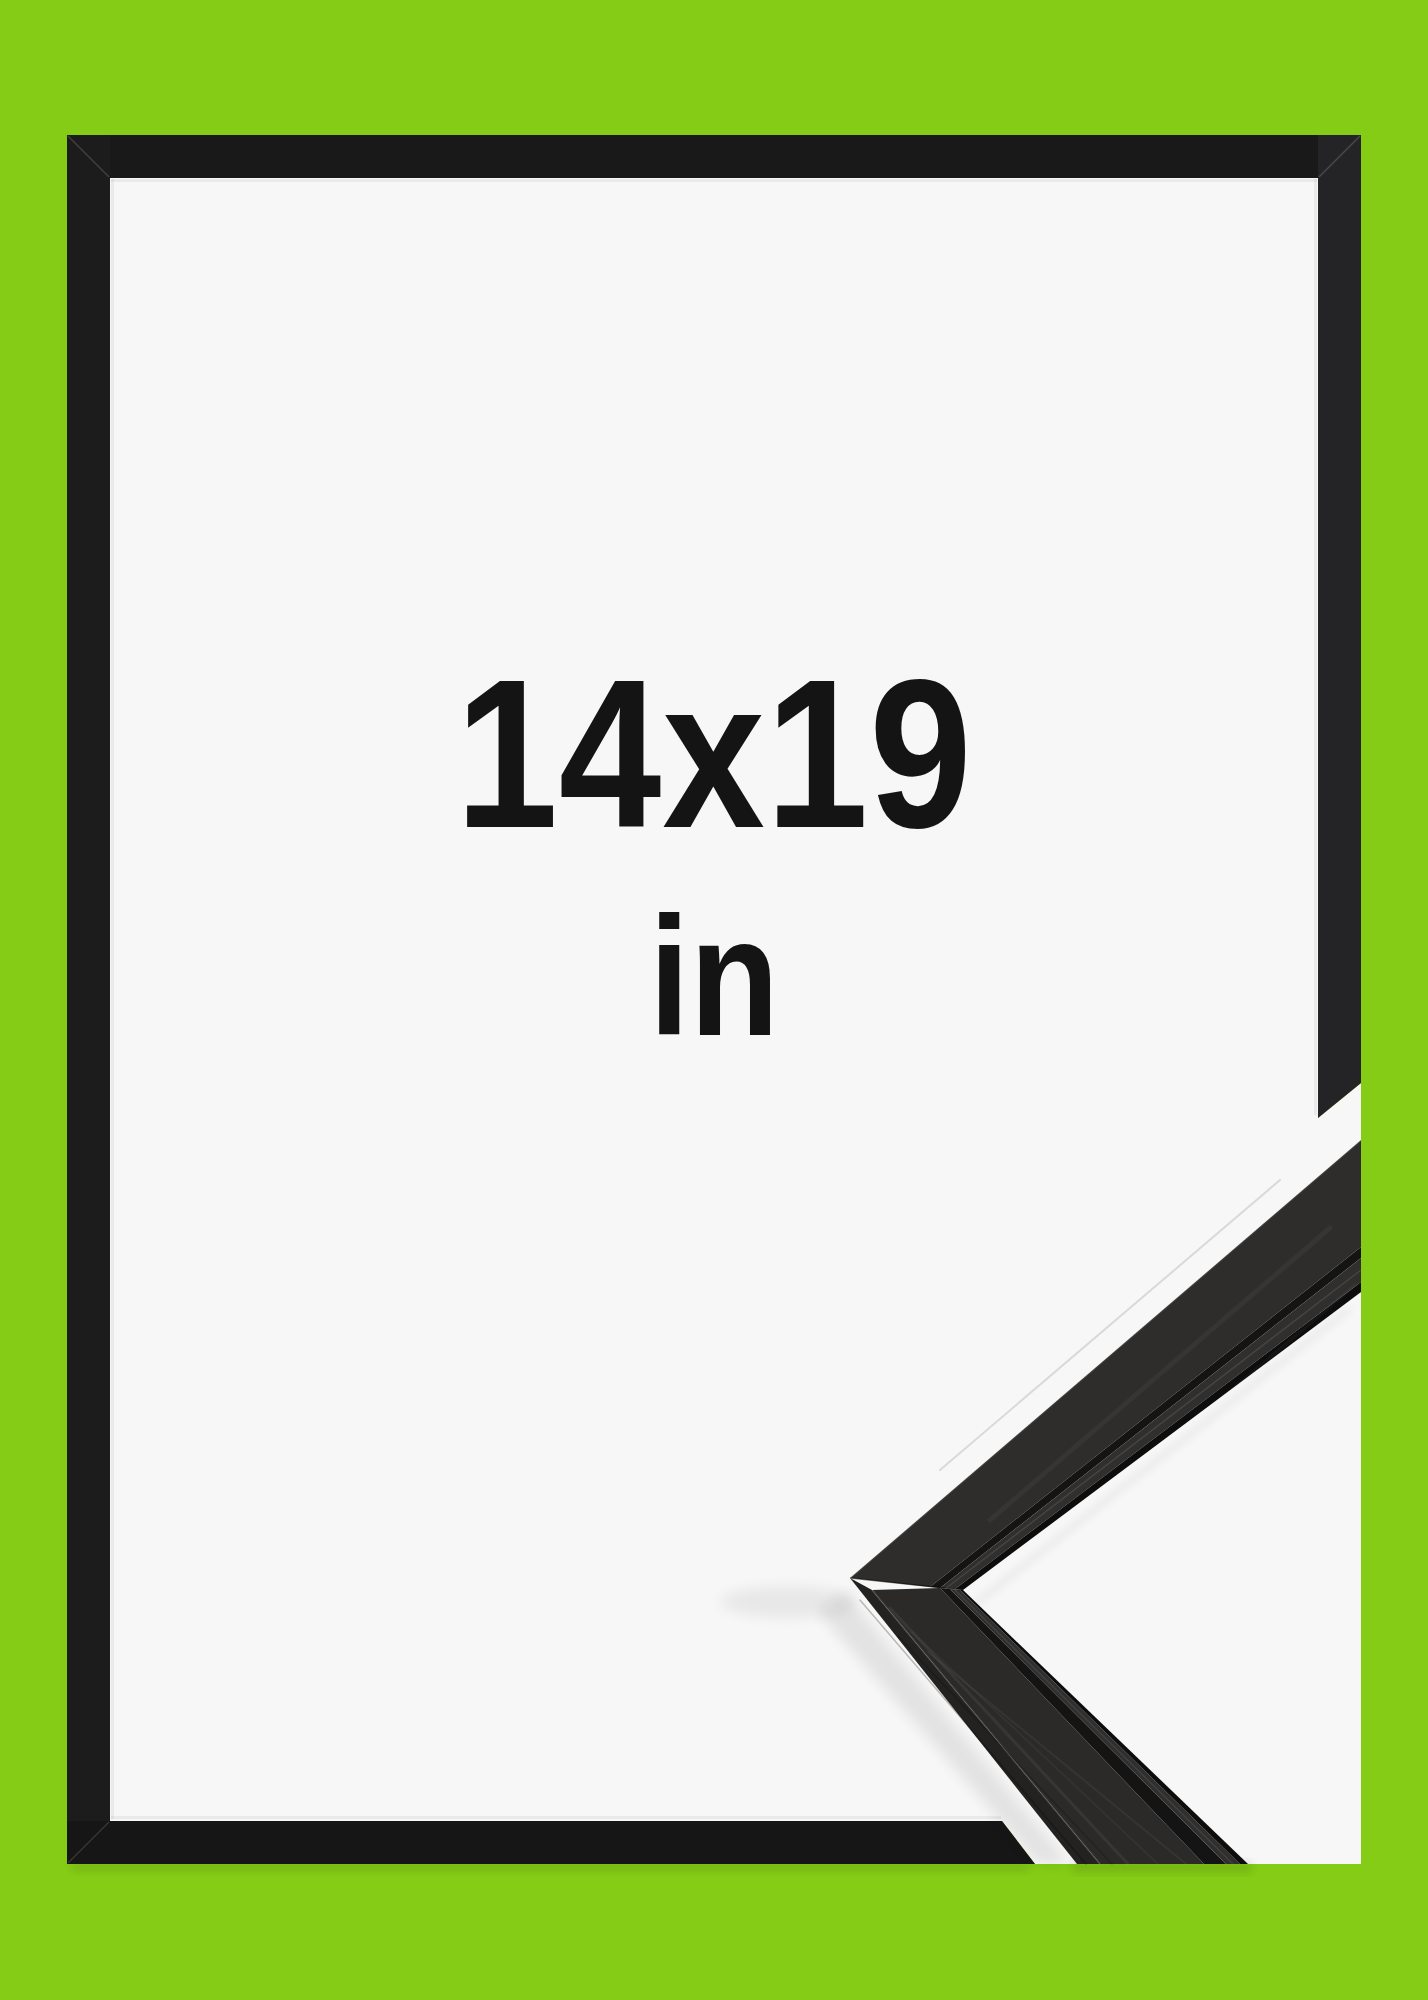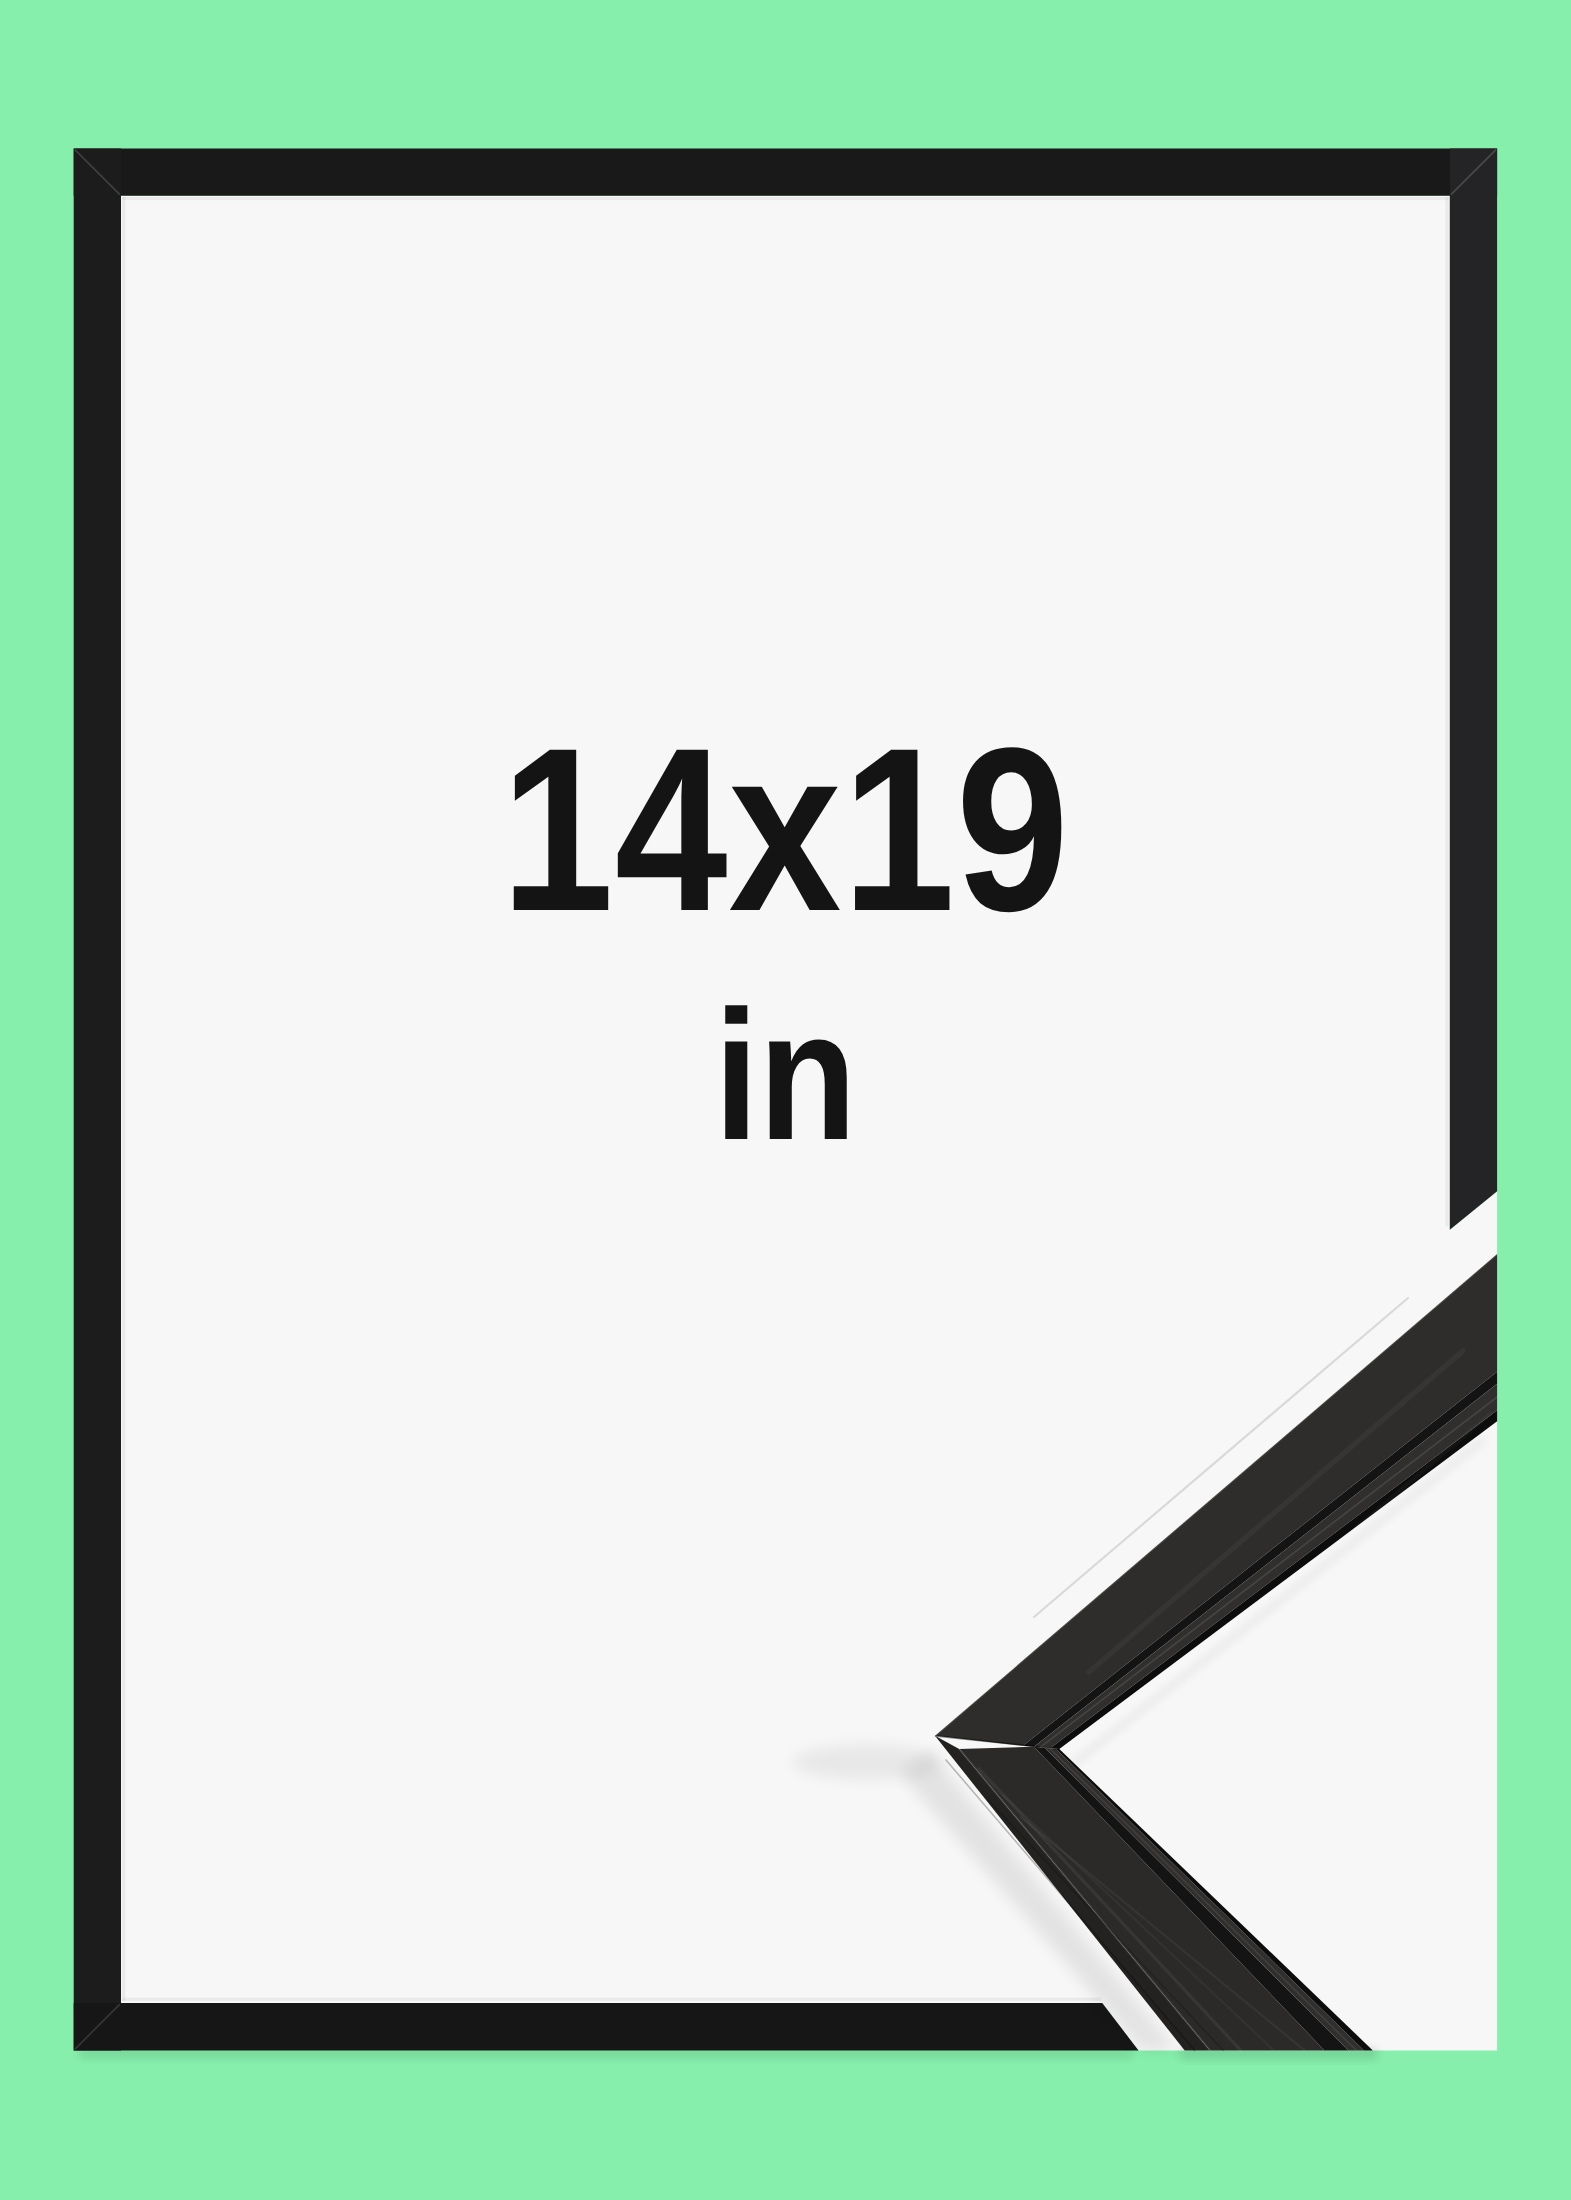--- a/index.html
+++ b/index.html
@@ -5,21 +5,21 @@
   html, body {
     margin: 0;
     padding: 0;
     background: #f0f0f1;
     font-family: "Liberation Sans", sans-serif;
   }
   .stage {
     position: relative;
     width: 1428px;
     height: 2000px;
-    background: #86efac;
+    background: #84cc16;
     overflow: hidden;
   }
   .frame-svg {
     position: absolute;
     left: 0;
     top: 0;
     width: 1428px;
     height: 2000px;
     display: block;
   }

